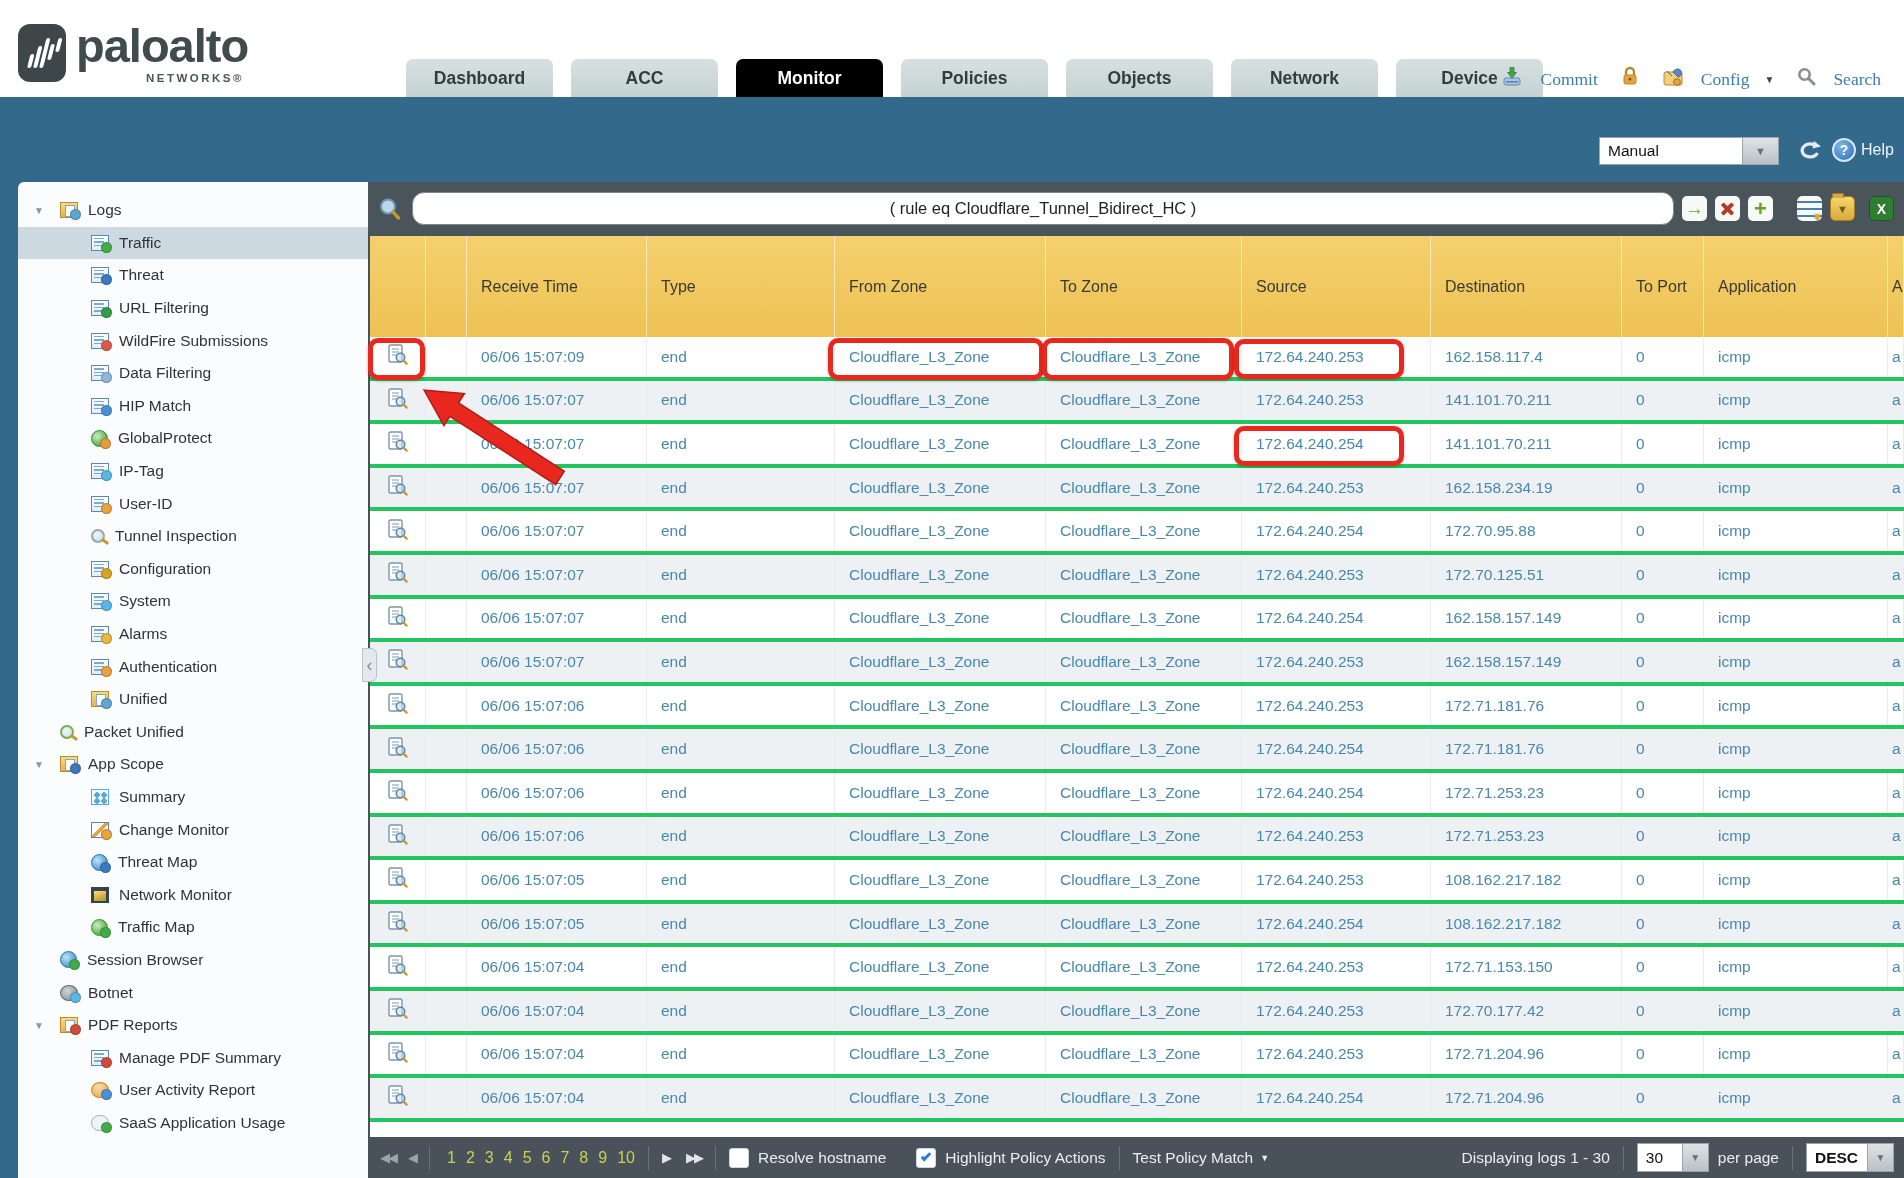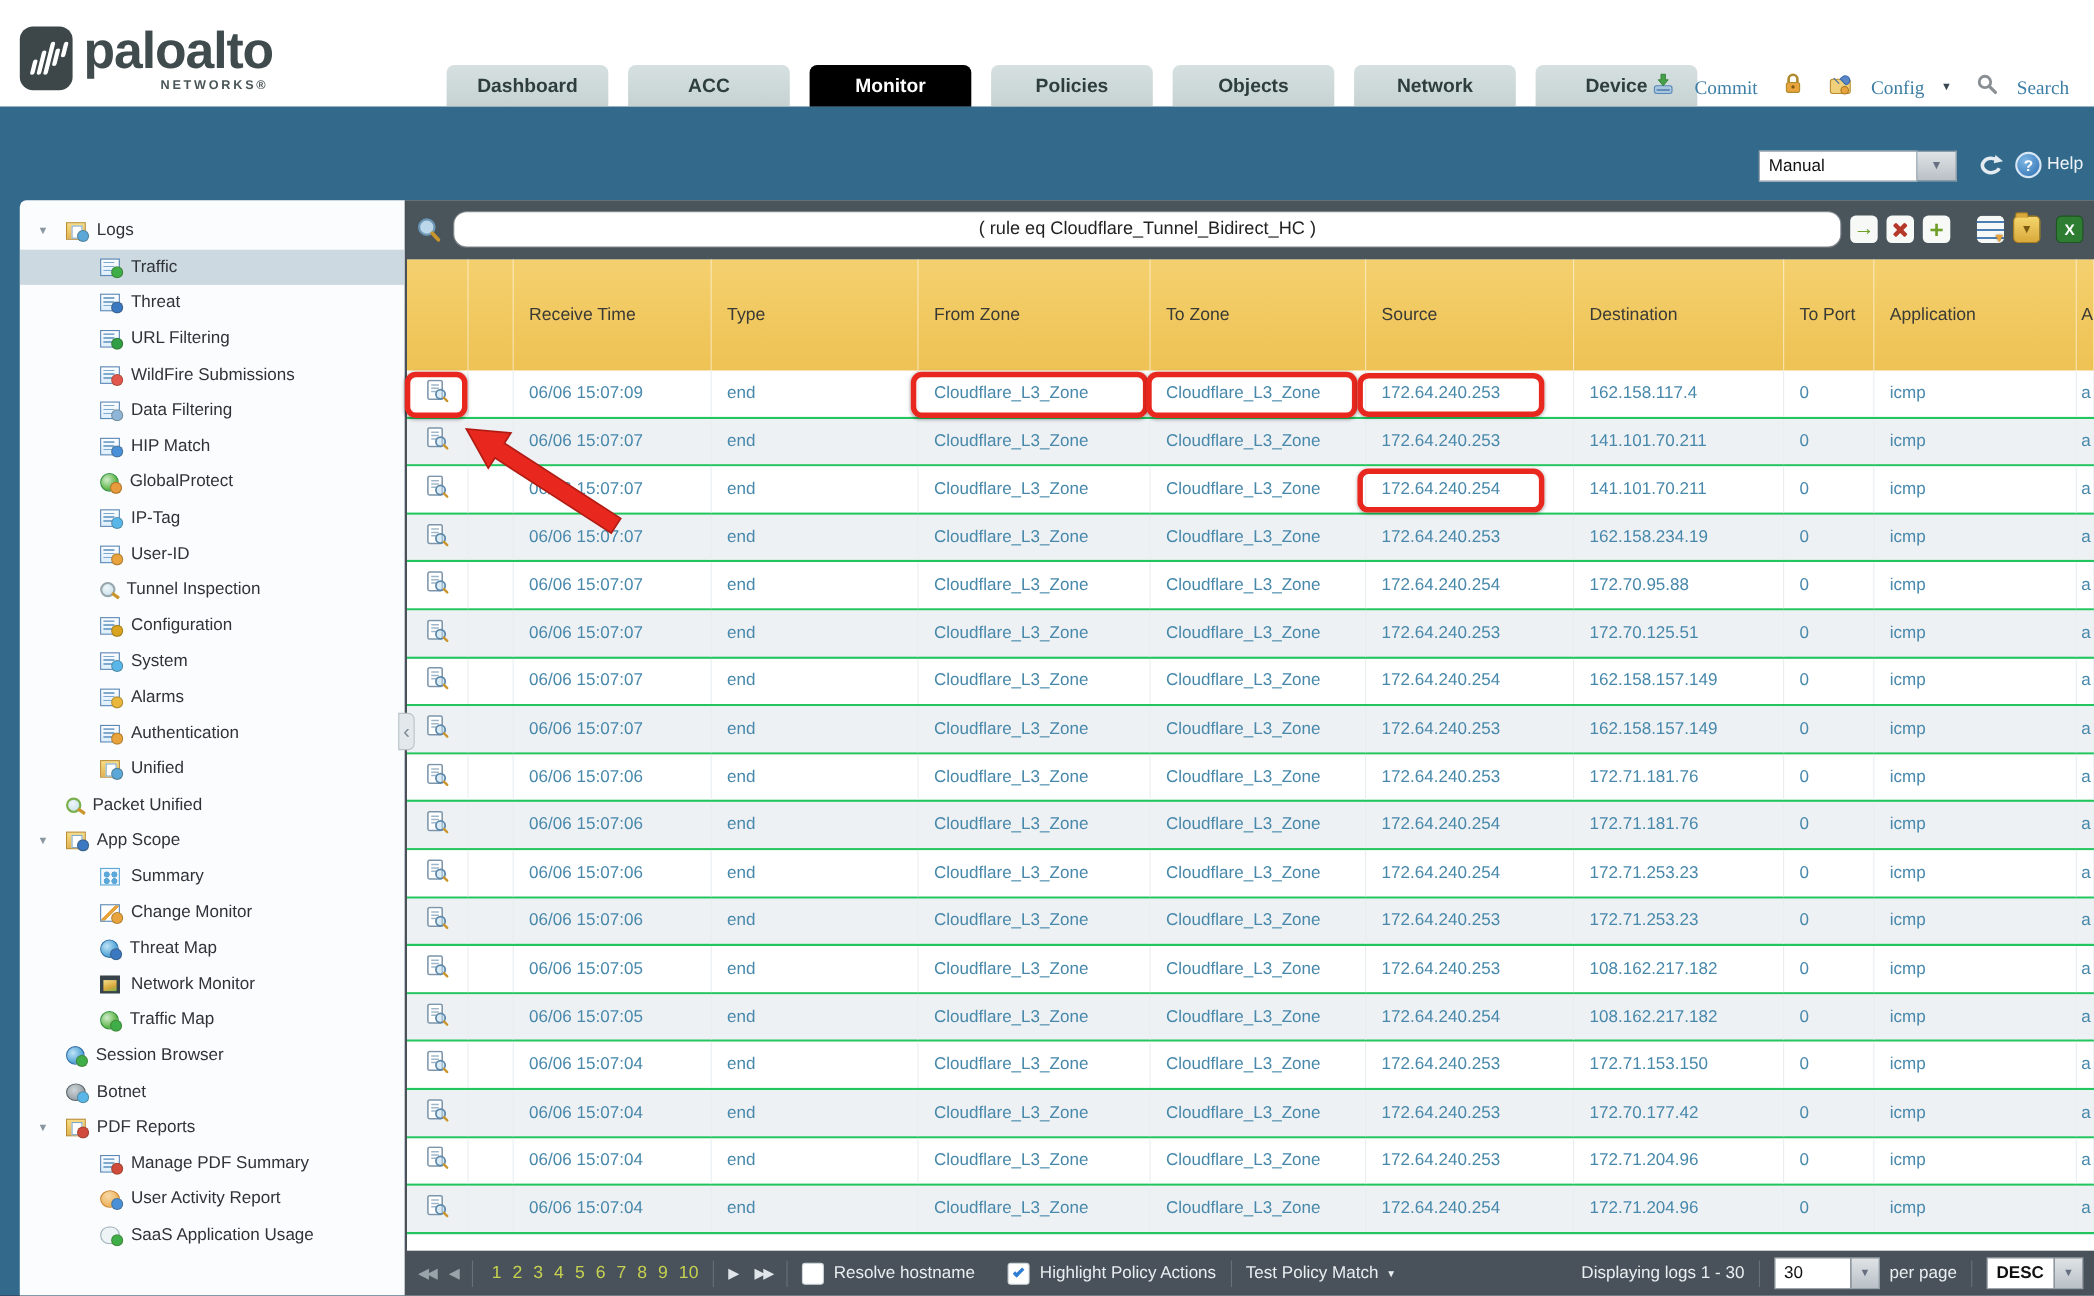--- a/index.html
+++ b/index.html
@@ -128,21 +128,21 @@
   .fbtn.load::before{content:"";position:absolute;left:1px;top:-4px;width:10px;height:4px;background:#d9a93c;border:1px solid #a8801f;border-bottom:none;border-radius:2px 2px 0 0;}
   .fbtn.load::after{content:"▼";color:#7a5a10;font-size:11px;}
   .fbtn.export{background:#2e7d32;color:#fff;font-weight:900;font-size:14px;border:1px solid #1d5620;}
 
   .gridhead{position:absolute;left:0;top:54px;width:100%;height:101px;display:flex;
             background:linear-gradient(#f4d06e,#eec254);}
   .hcell{height:100%;display:flex;align-items:center;padding-left:14px;font-size:16px;color:#3a3a35;
          border-right:1px solid rgba(255,255,255,.55);cursor:pointer;overflow:hidden;white-space:nowrap;}
 
   .rows{position:absolute;left:0;top:155px;width:100%;height:800px;overflow:hidden;background:#fff;}
-  .trow{display:flex;height:43.6px;border-bottom:2px solid #22c55e;background:#fff;}
+  .trow{display:flex;height:43.6px;border-bottom:4px solid #22c55e;background:#fff;}
   .rows .trow:nth-of-type(even){background:#eef1f4;}
   .cell{height:100%;display:flex;align-items:center;padding-left:14px;font-size:15.5px;color:#4788ab;
         border-right:1px solid #e9edf0;overflow:hidden;white-space:nowrap;cursor:pointer;}
   .cell.cicon{padding-left:17px;}
   [data-col="c0"],.c0{width:56px;flex:none;}
   [data-col="c1"],.c1{width:41px;flex:none;}
   [data-col="c2"],.c2{width:180px;flex:none;}
   [data-col="c3"],.c3{width:188px;flex:none;}
   [data-col="c4"],.c4{width:211px;flex:none;}
   [data-col="c5"],.c5{width:196px;flex:none;}
@@ -977,21 +977,21 @@
           <span class="checkmark"></span>
         </span>
       <span class="cb-label">Highlight Policy Actions</span>
       <span class="sb-sep"></span>
       <span>Test Policy Match</span>
       <span class="sb-caret">▼</span>
       <span class="spacer"></span>
       <span>Displaying logs 1 - 30</span>
       <span class="sb-sep"></span>
       <span class="sb-selwrap">
-        <span class="sb-select" style="width:68px;text-align:right;">30</span>
+        <span class="sb-select" style="width:44px;text-align:right;">30</span>
         <span class="sb-trigger">▼</span>
       </span>
       <span style="margin-left:9px;">per page</span>
       <span class="sb-sep"></span>
       <span class="sb-selwrap">
         <span class="sb-select" style="width:60px;font-weight:700;">DESC</span>
         <span class="sb-trigger">▼</span>
       </span>
     </div>
   </div>

